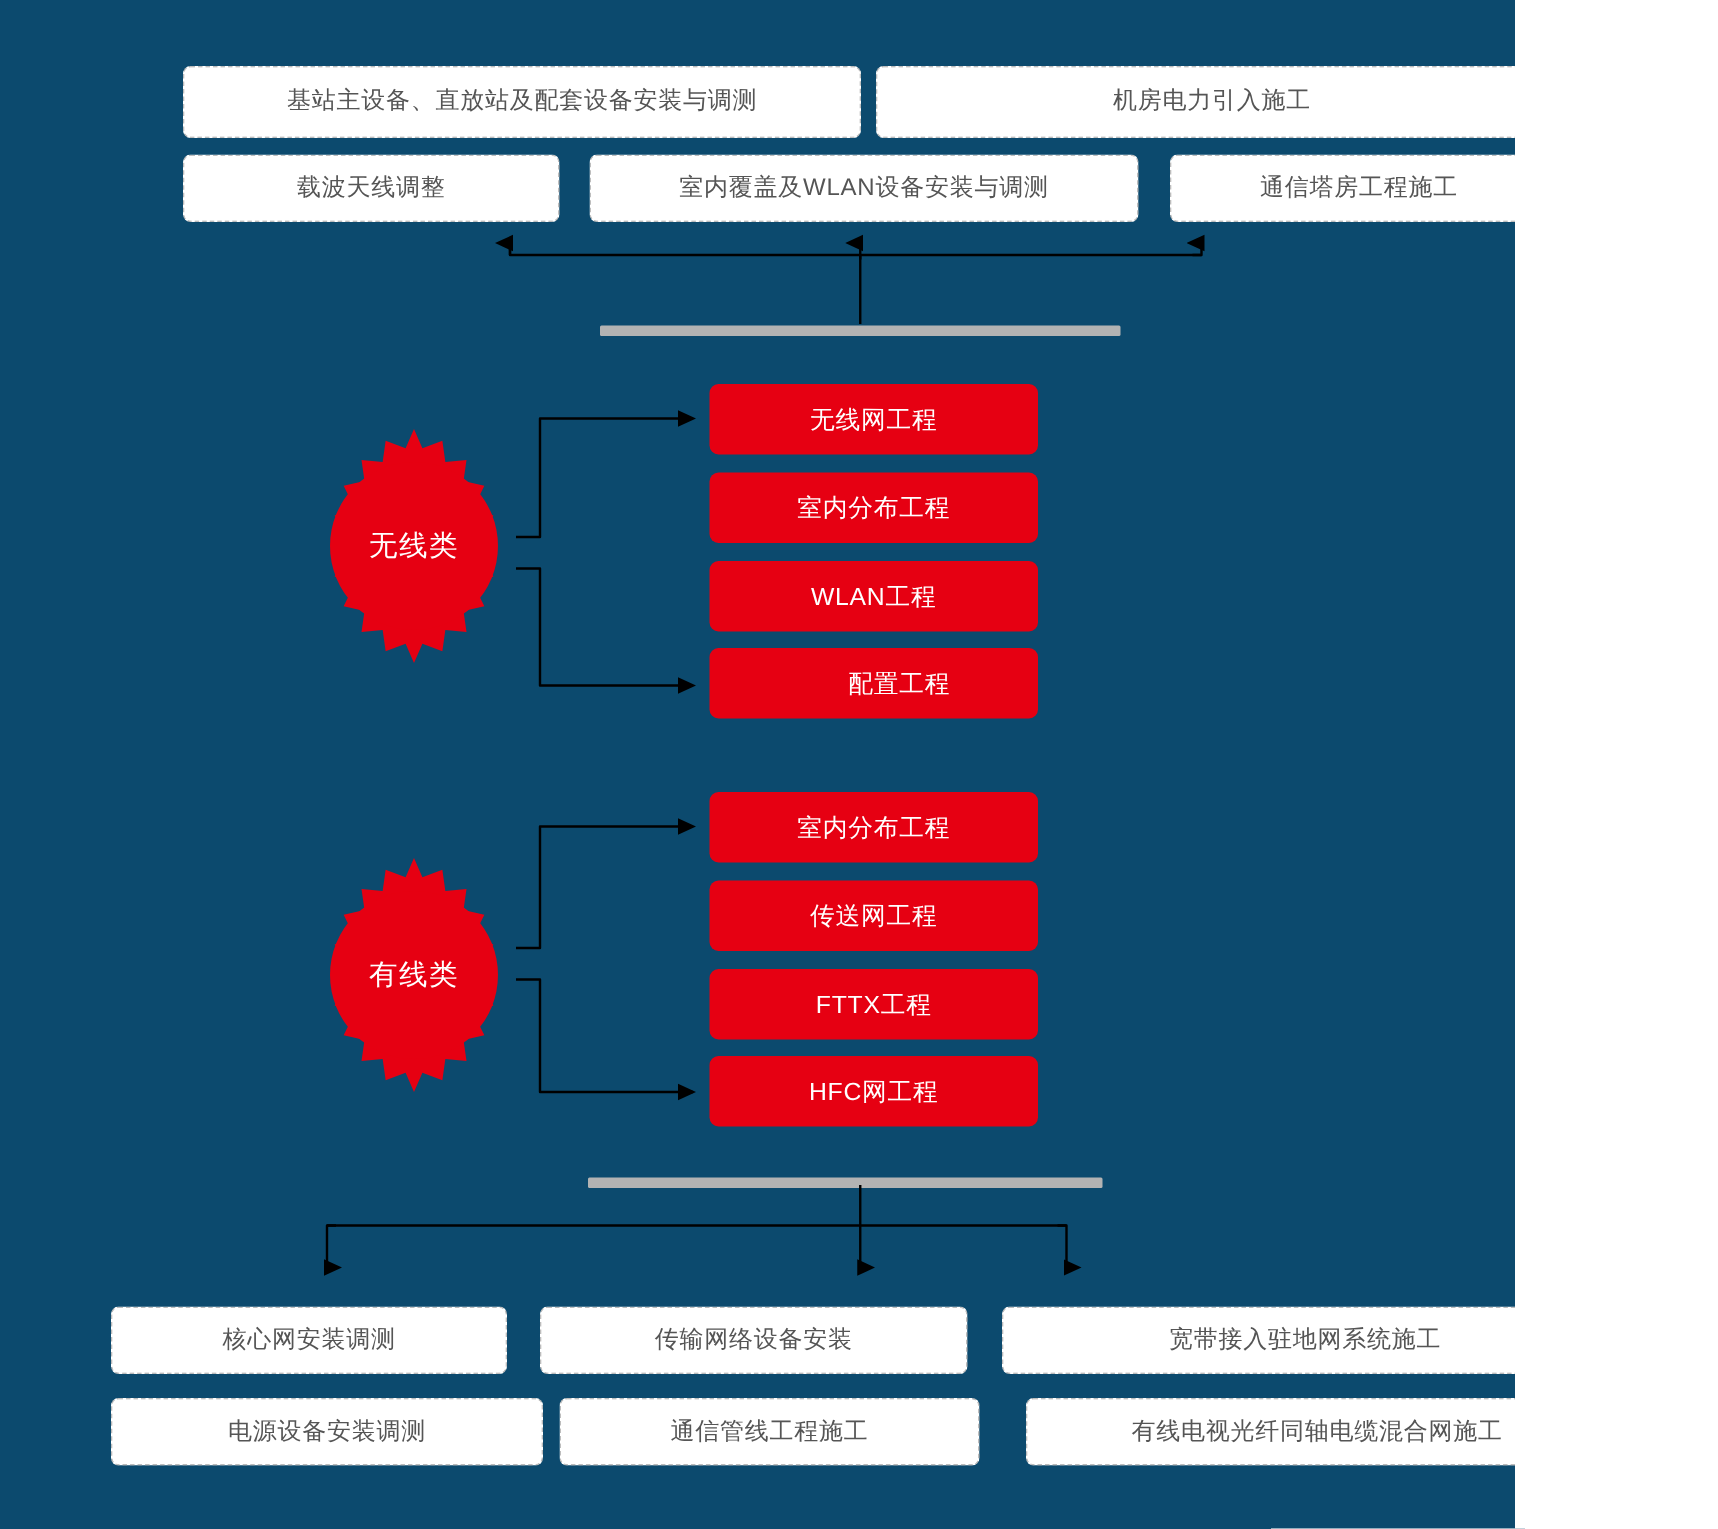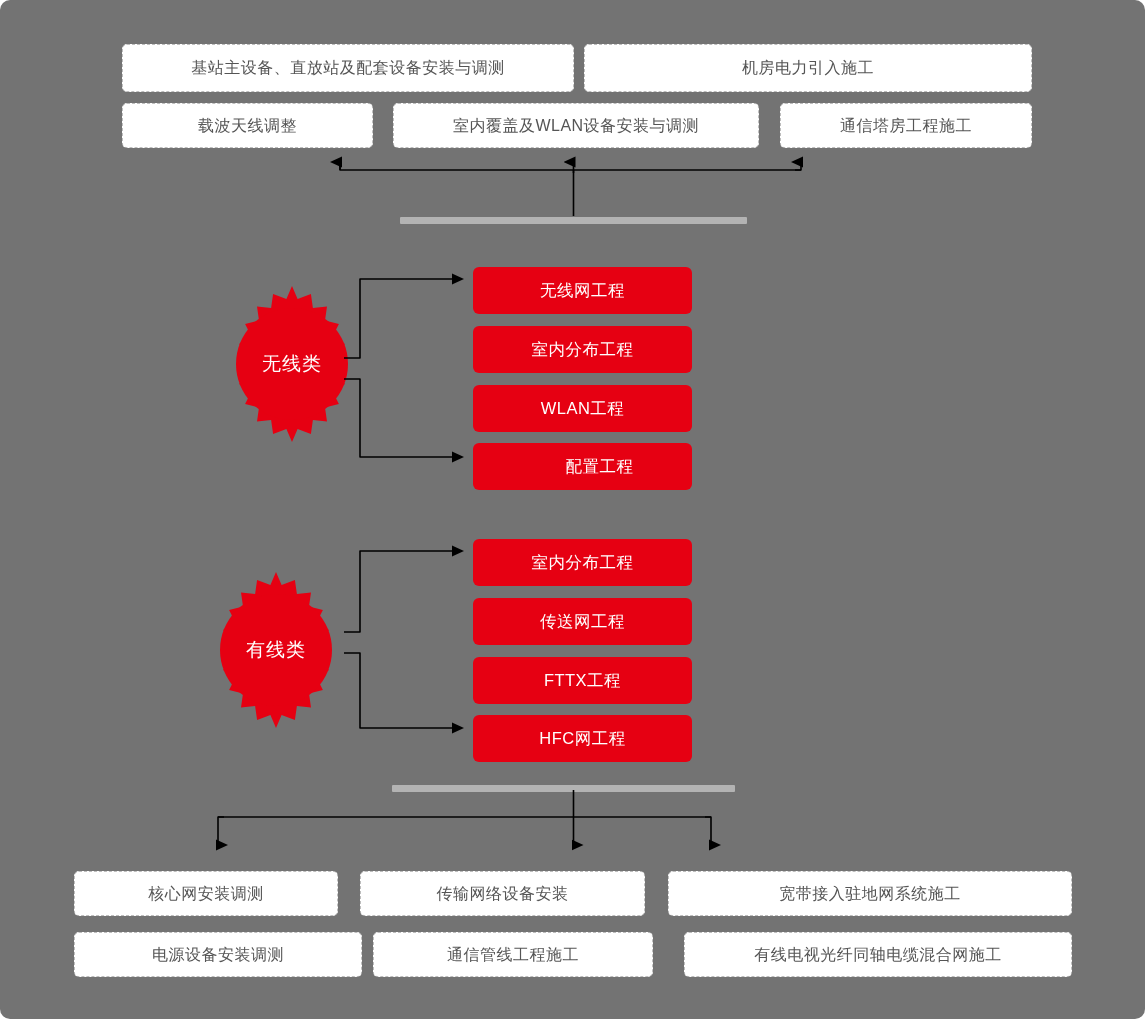--- a/index.html
+++ b/index.html
@@ -6,25 +6,24 @@
     margin: 0;
     padding: 0;
     background: #ffffff;
   }
   body {
     font-family: "Liberation Sans", "DejaVu Sans", sans-serif;
     color: #4a4a4a;
   }
   #canvas {
     position: relative;
-    width: 1145px;
+    width: 1010px;
     height: 1019px;
-    background: #737373;
+    background: #0c4a6e;
     overflow: hidden;
-    border-radius: 10px;
   }
   .dashed-box {
     position: absolute;
     box-sizing: border-box;
     border: 1px dashed #bdbdbd;
     border-radius: 5px;
     background: #ffffff;
     display: flex;
     align-items: center;
     justify-content: center;
@@ -40,21 +39,20 @@
     box-sizing: border-box;
     background: #e60012;
     border-radius: 6px;
     display: flex;
     align-items: center;
     justify-content: center;
     color: #ffffff;
     font-size: 16.5px;
     letter-spacing: 0.5px;
     font-weight: 400;
-    margin-top: 11px;
   }
   .gear-wrap {
     position: absolute;
     width: 160px;
     height: 160px;
   }
   .gear-wrap svg { display: block; width: 160px; height: 160px; }
   .gear-label {
     position: absolute;
     left: 0; top: 0;
@@ -104,21 +102,21 @@
   </div>
 
   <div class="dashed-box" style="left:780px; top:103px; width:252px; height:45px;">
     <span>通信塔房工程施工</span>
   </div>
 
   <div class="gray-bar" style="left:400px; top:217px; width:347px;"></div>
 
   <div class="gray-bar" style="left:392px; top:785px; width:343px;"></div>
 
-  <div class="gear-wrap" style="left:212px; top:284px;">
+  <div class="gear-wrap" style="left:196px; top:284px;">
     <svg viewBox="0 0 160 160">
       <path d="M80 2
                L85.6 14.9 L98.9 9.9 L100.9 24.0 L115.0 22.6 L113.0 36.6 L126.9 39.9 L120.6 52.6
                L133.0 59.9 L123.4 70.3 L133.0 80.0 L123.4 89.7 L133.0 100.1 L120.6 107.4
                L126.9 120.1 L113.0 123.4 L115.0 137.4 L100.9 136.0 L98.9 150.1 L85.6 145.1
                L80 158 L74.4 145.1 L61.1 150.1 L59.1 136.0 L45.0 137.4 L47.0 123.4
                L33.1 120.1 L39.4 107.4 L27.0 100.1 L36.6 89.7 L27.0 80.0 L36.6 70.3
                L27.0 59.9 L39.4 52.6 L33.1 39.9 L47.0 36.6 L45.0 22.6 L59.1 24.0
                L61.1 9.9 L74.4 14.9 Z" fill="#e60012"></path>
       <circle cx="80" cy="80" r="56" fill="#e60012"></circle>

